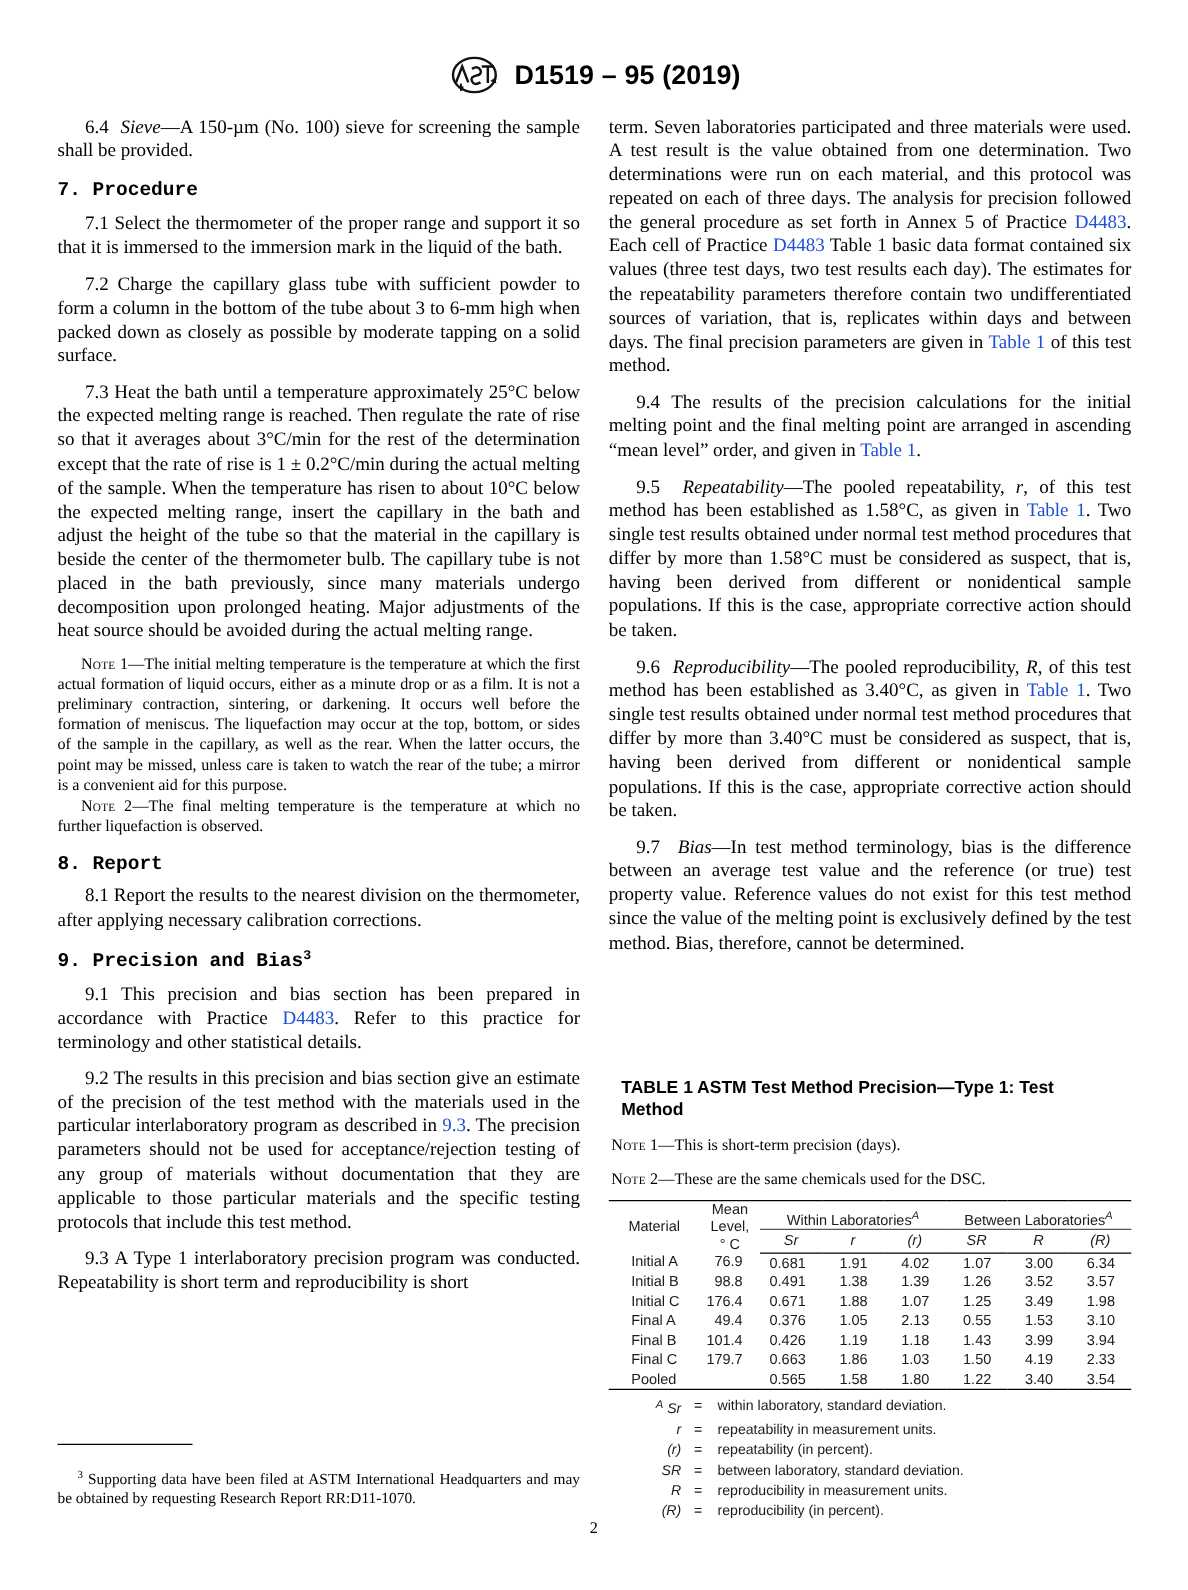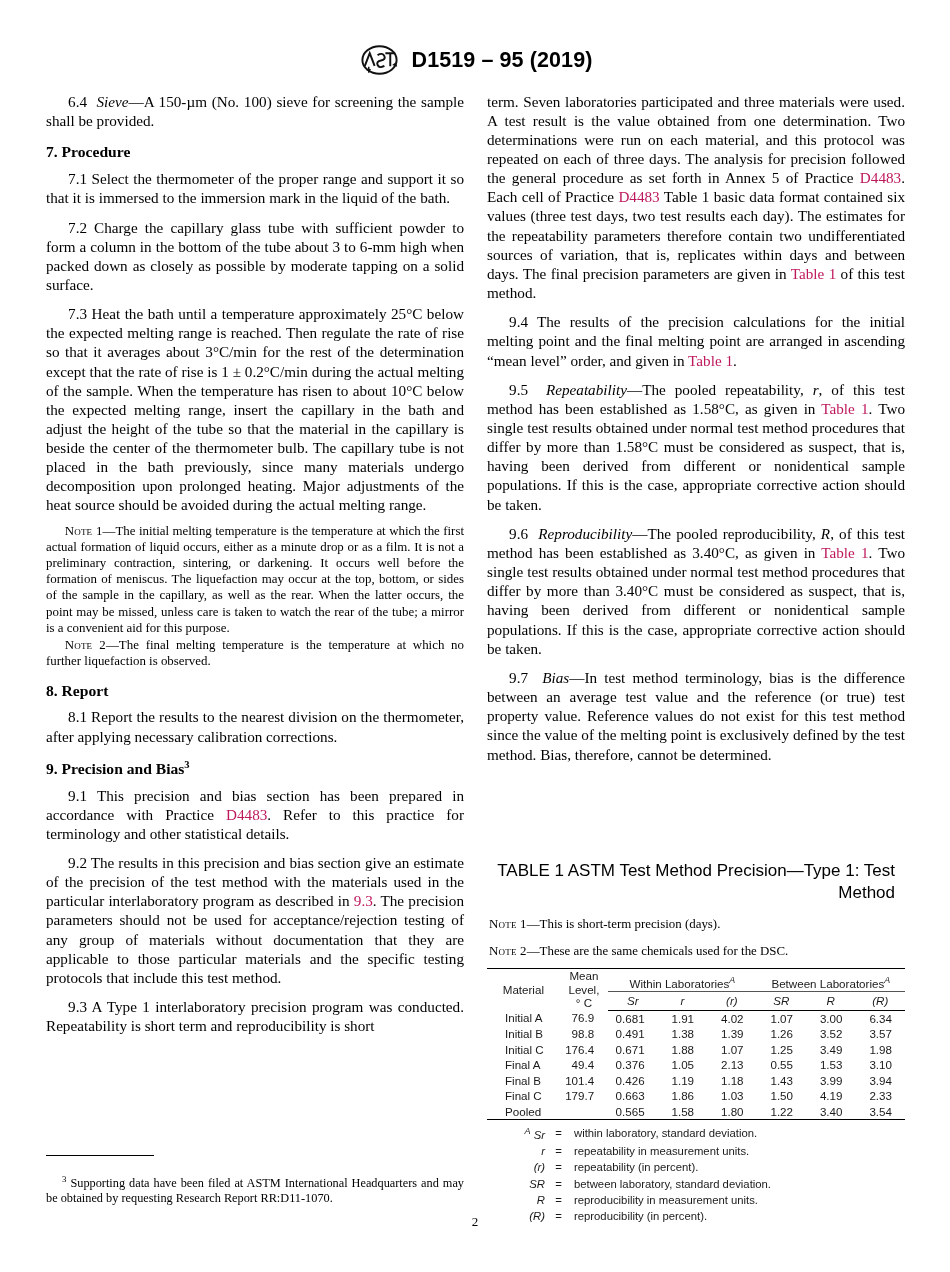--- a/index.html
+++ b/index.html
@@ -57,31 +57,31 @@
   .col-right { left: 487px; }
 
   p {
     margin: 0;
     text-indent: 1.45em;
   }
   p.cont { text-indent: 0; }
   p.gap  { margin-top: 10.5px; }
 
   h3.section {
-    font-family: Liberation Serif, serif;
+    font-family: Liberation Mono, monospace;
     font-weight: bold;
     font-size: 15.6px;
     margin: 13px 0 7px 0;
     text-indent: 0;
     line-height: 1.2;
   }
   h3.section sup { font-size: 0.68em; vertical-align: super; }
 
   .it { font-style: italic; }
-  .xref { color: #be185d; }
+  .xref { color: #1d4ed8; }
 
   
   .noteblk {
     font-size: 12.9px;
     line-height: 1.245;
     text-align: justify;
     margin-top: 9px;
     text-indent: 1.45em;
   }
   .noteblk.tight { margin-top: 1px; }
@@ -122,24 +122,24 @@
 
   
   .table-wrap {
     position: absolute;
     left: 487px;
     top: 860px;
     width: 418px;
   }
   .tbl-title {
     font-family: "Liberation Sans", "DejaVu Sans", sans-serif;
-    font-weight: normal;
-    font-size: 17px;
+    font-weight: bold;
+    font-size: 14px;
     line-height: 1.32;
-    text-align: right;
+    text-align: left;
     margin: 0 10px 0 10px;
   }
   .tbl-note {
     font-family: "Liberation Serif", "DejaVu Serif", serif;
     font-size: 12.9px;
     line-height: 1.25;
     margin-top: 11px;
     text-indent: 0;
     padding-left: 2px;
   }

